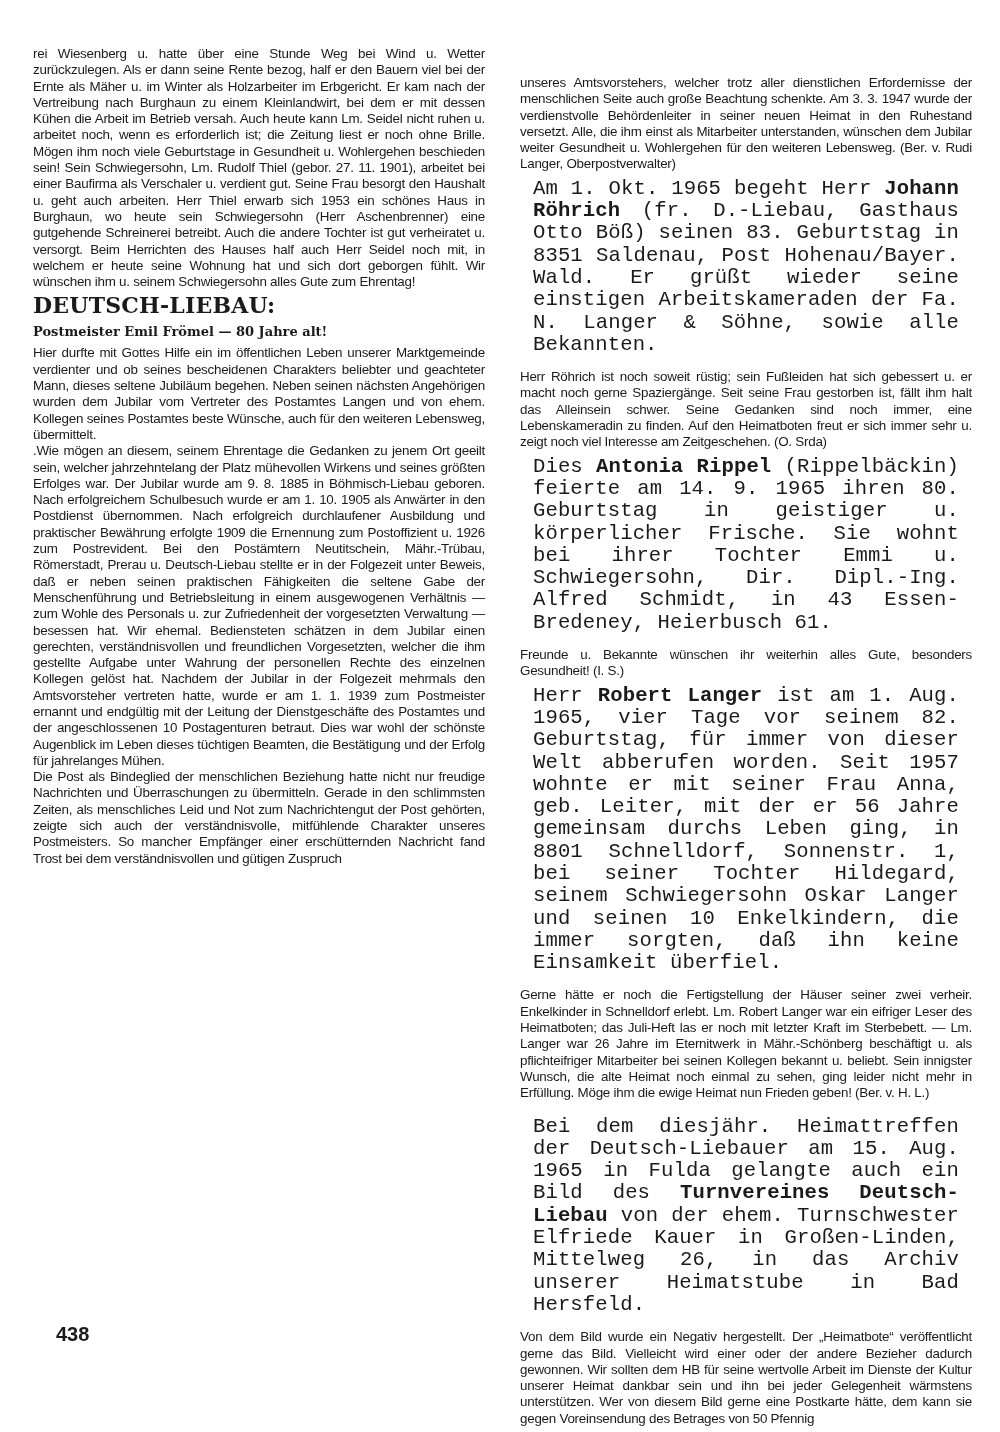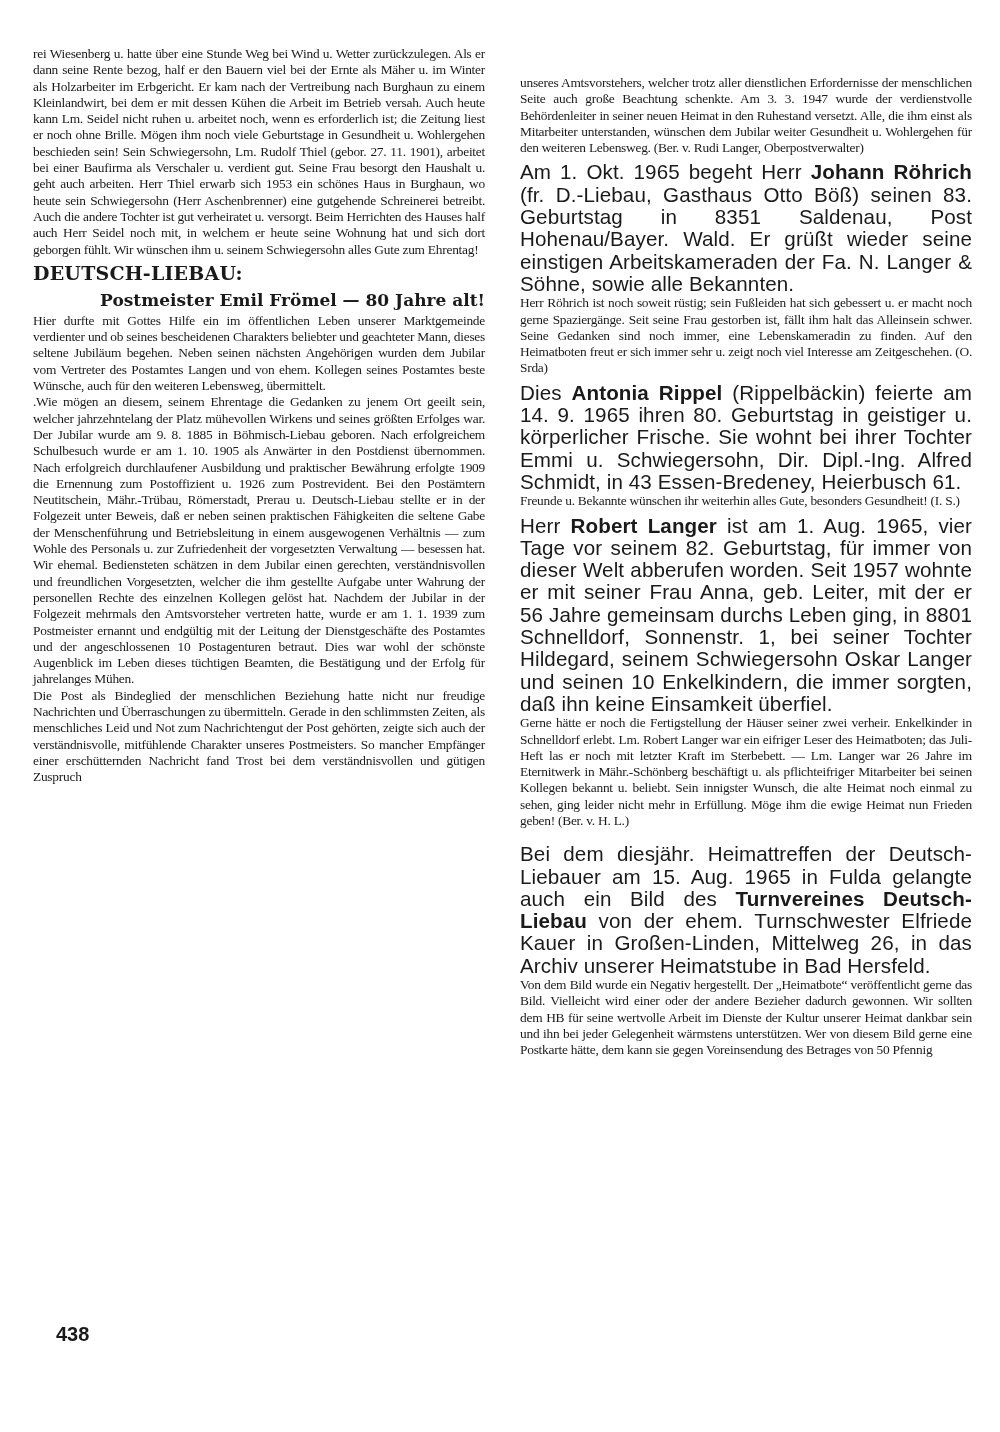--- a/index.html
+++ b/index.html
@@ -1,23 +1,23 @@
 <!DOCTYPE html>
 <html><head>
 <meta charset="utf-8">
 <style>
   html, body { margin: 0; padding: 0; background: #ffffff; }
   body { width: 1000px; height: 1432px; position: relative; overflow: hidden; color: #1a1a1a; }
   .col { position: absolute; top: 46px; width: 452px; }
   #col-left { left: 33px; }
   #col-right { left: 520px; top: 75px; }
-  .small { font-family: Liberation Serif, serif; font-size: 13.4px; line-height: 16.3px; text-align: justify; margin: 0; letter-spacing: -0.25px; font-weight: 500; }
-  .large { font-family: Liberation Sans, sans-serif; font-size: 20.6px; line-height: 22.3px; text-align: justify; margin: 0; letter-spacing: 0.1px; }
-  .h-section { font-family: "DejaVu Serif", serif; font-weight: bold; font-size: 19px; line-height: 20px; margin: 4px 0 6px 0; letter-spacing: 0.2px; }
-  .h-title { font-family: "DejaVu Serif", serif; font-weight: bold; font-size: 17px; line-height: 22px; margin: 0 0 2px 0; text-align: right; }
+  .small { font-family: Liberation Sans, sans-serif; font-size: 13.4px; line-height: 16.3px; text-align: justify; margin: 0; letter-spacing: -0.25px; font-weight: 500; }
+  .large { font-family: Liberation Mono, monospace; font-size: 20.6px; line-height: 22.3px; text-align: justify; margin: 13px; letter-spacing: 0.1px; }
+  .h-section { font-family: "DejaVu Serif", serif; font-weight: bold; font-size: 22px; line-height: 20px; margin: 4px 0 6px 0; letter-spacing: 0.2px; }
+  .h-title { font-family: "DejaVu Serif", serif; font-weight: bold; font-size: 13px; line-height: 22px; margin: 0 0 2px 0; }
   .gap { margin-top: 5px; }
   .gap-lg { margin-top: 14px; }
   b { font-weight: bold; }
   #page-number { position: absolute; left: 33px; top: 1323px; font-family: "Liberation Sans", sans-serif; font-weight: bold; font-size: 20px; margin-left: 23px; }
 </style>
 </head>
 <body>
 
 <div id="col-left" class="col">
   <p class="small">rei Wiesenberg u. hatte über eine Stunde Weg bei Wind u. Wetter zurückzulegen. Als er dann seine Rente bezog, half er den Bauern viel bei der Ernte als Mäher u. im Winter als Holzarbeiter im Erbgericht. Er kam nach der Vertreibung nach Burghaun zu einem Kleinlandwirt, bei dem er mit dessen Kühen die Arbeit im Betrieb versah. Auch heute kann Lm. Seidel nicht ruhen u. arbeitet noch, wenn es erforderlich ist; die Zeitung liest er noch ohne Brille. Mögen ihm noch viele Geburtstage in Gesundheit u. Wohlergehen beschieden sein! Sein Schwiegersohn, Lm. Rudolf Thiel (gebor. 27. 11. 1901), arbeitet bei einer Baufirma als Verschaler u. verdient gut. Seine Frau besorgt den Haushalt u. geht auch arbeiten. Herr Thiel erwarb sich 1953 ein schönes Haus in Burghaun, wo heute sein Schwiegersohn (Herr Aschenbrenner) eine gutgehende Schreinerei betreibt. Auch die andere Tochter ist gut verheiratet u. versorgt. Beim Herrichten des Hauses half auch Herr Seidel noch mit, in welchem er heute seine Wohnung hat und sich dort geborgen fühlt. Wir wünschen ihm u. seinem Schwiegersohn alles Gute zum Ehrentag!</p>

